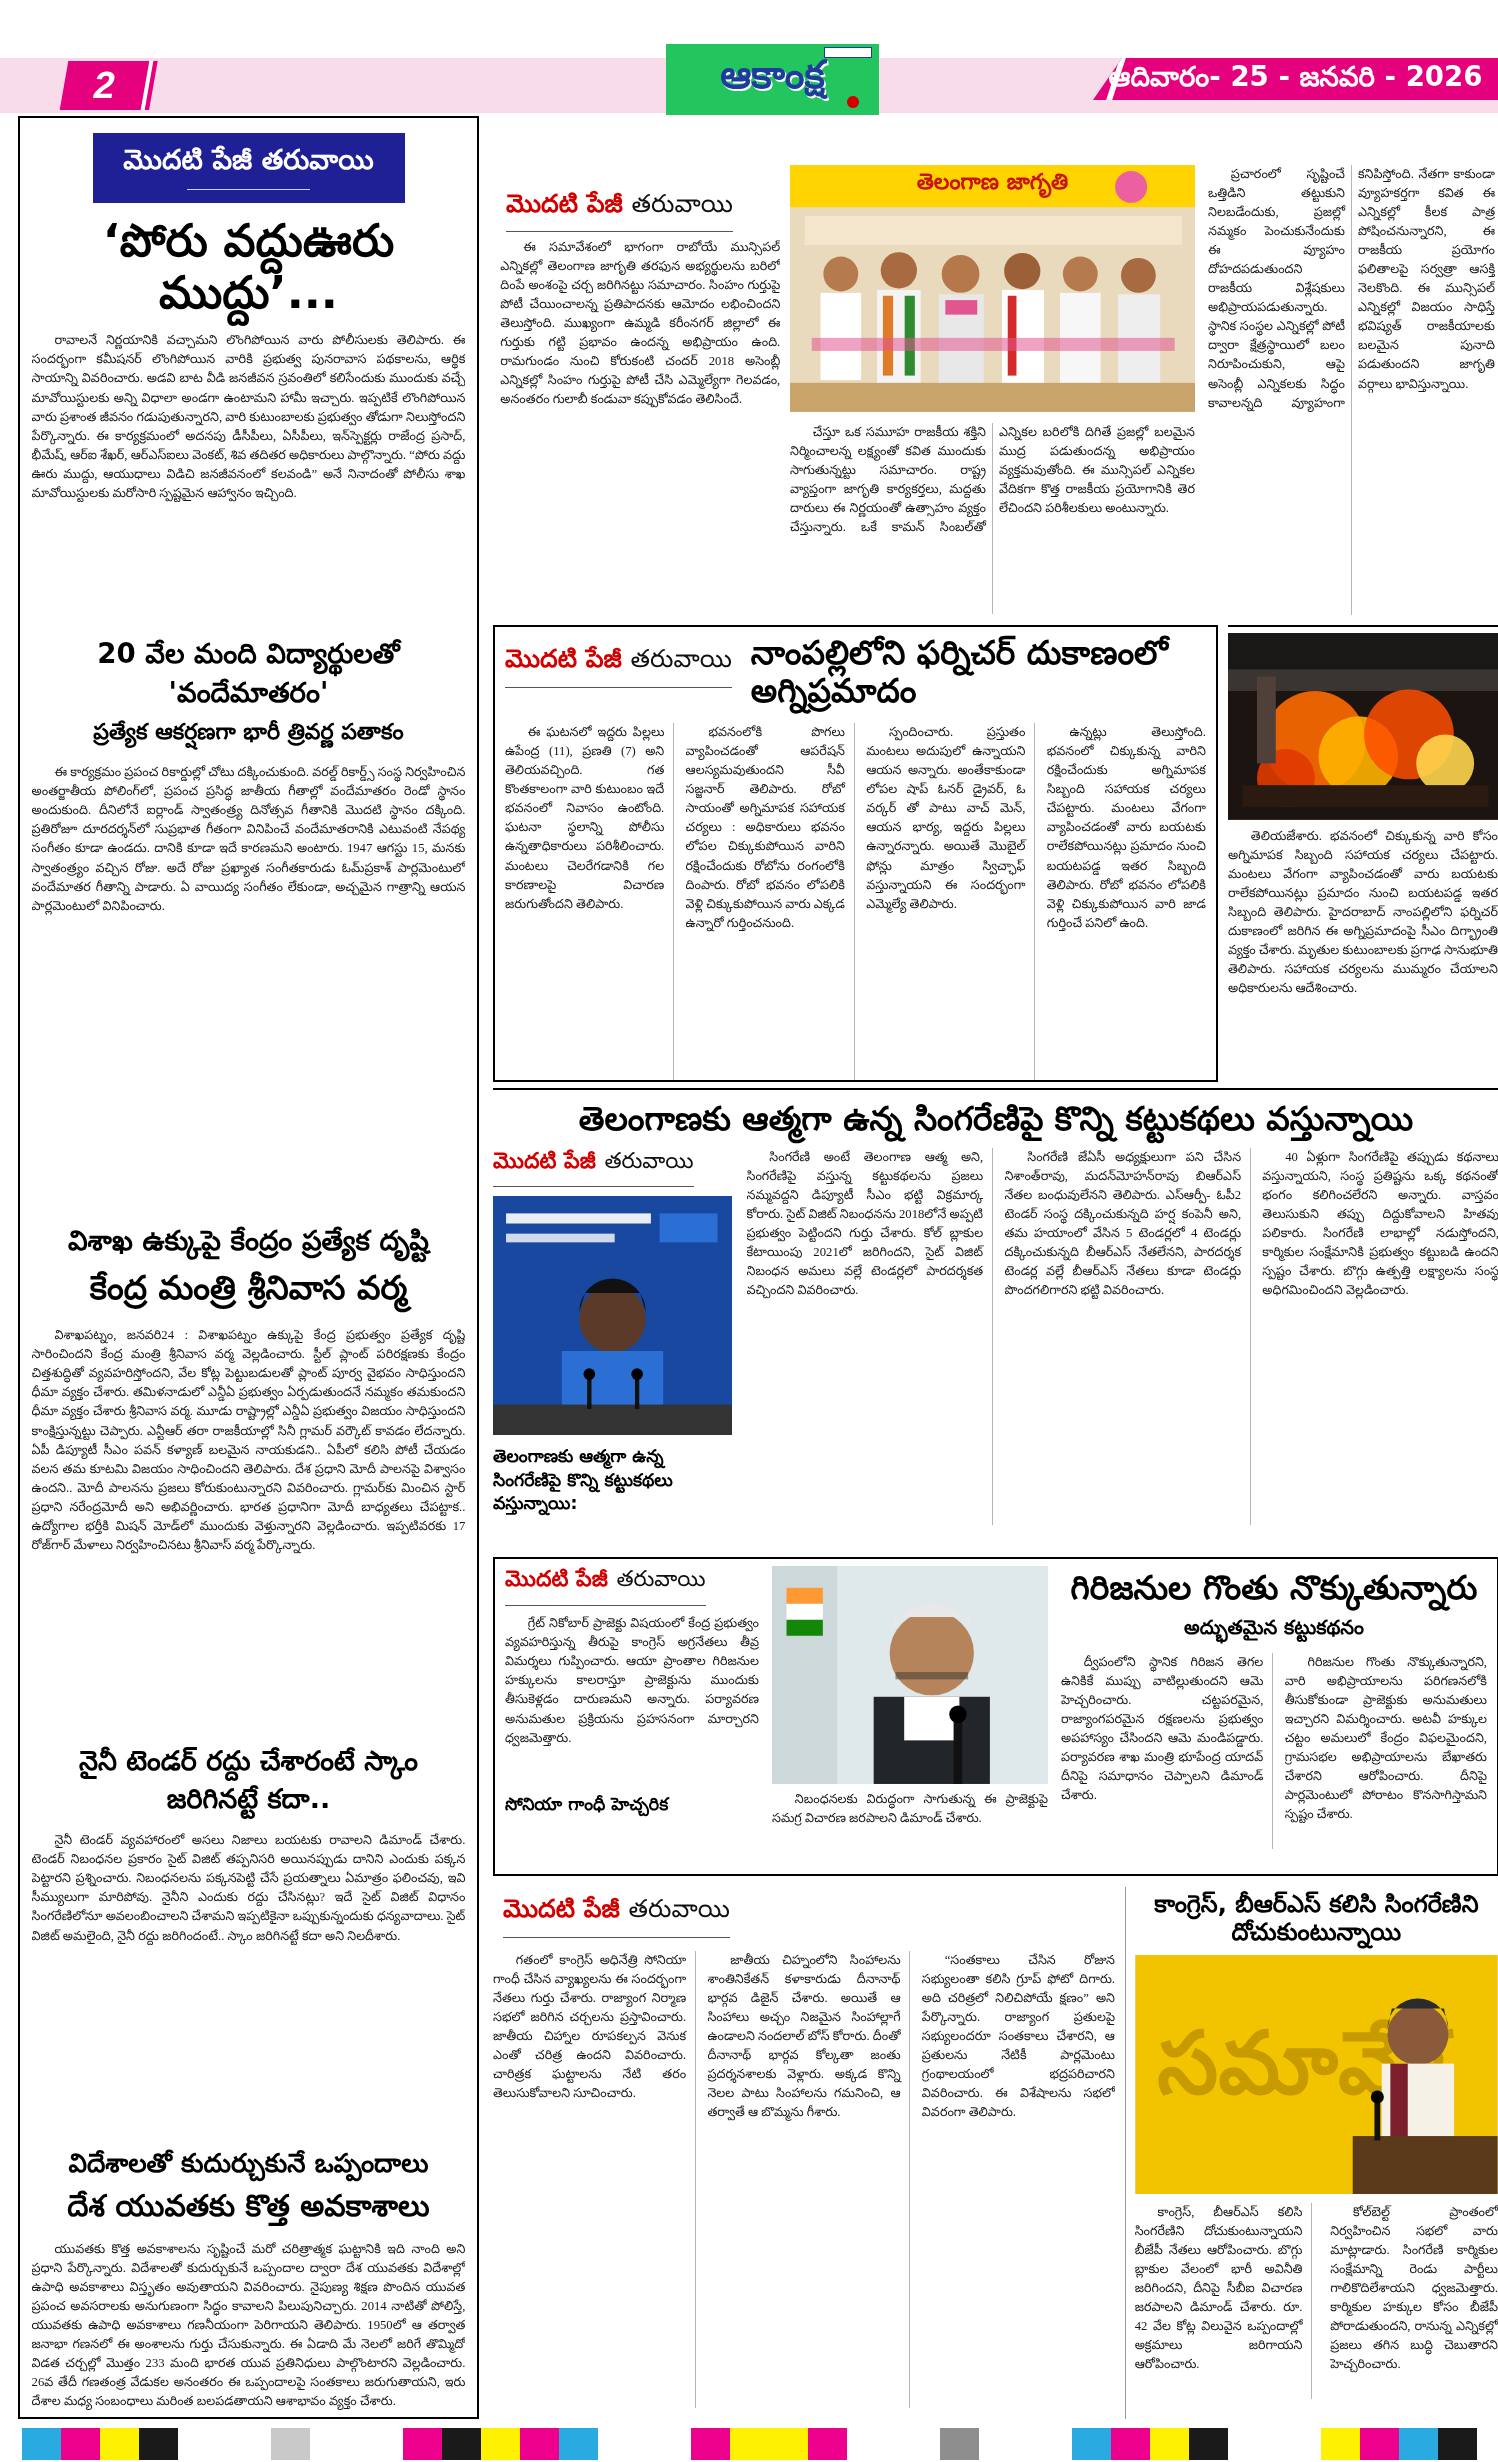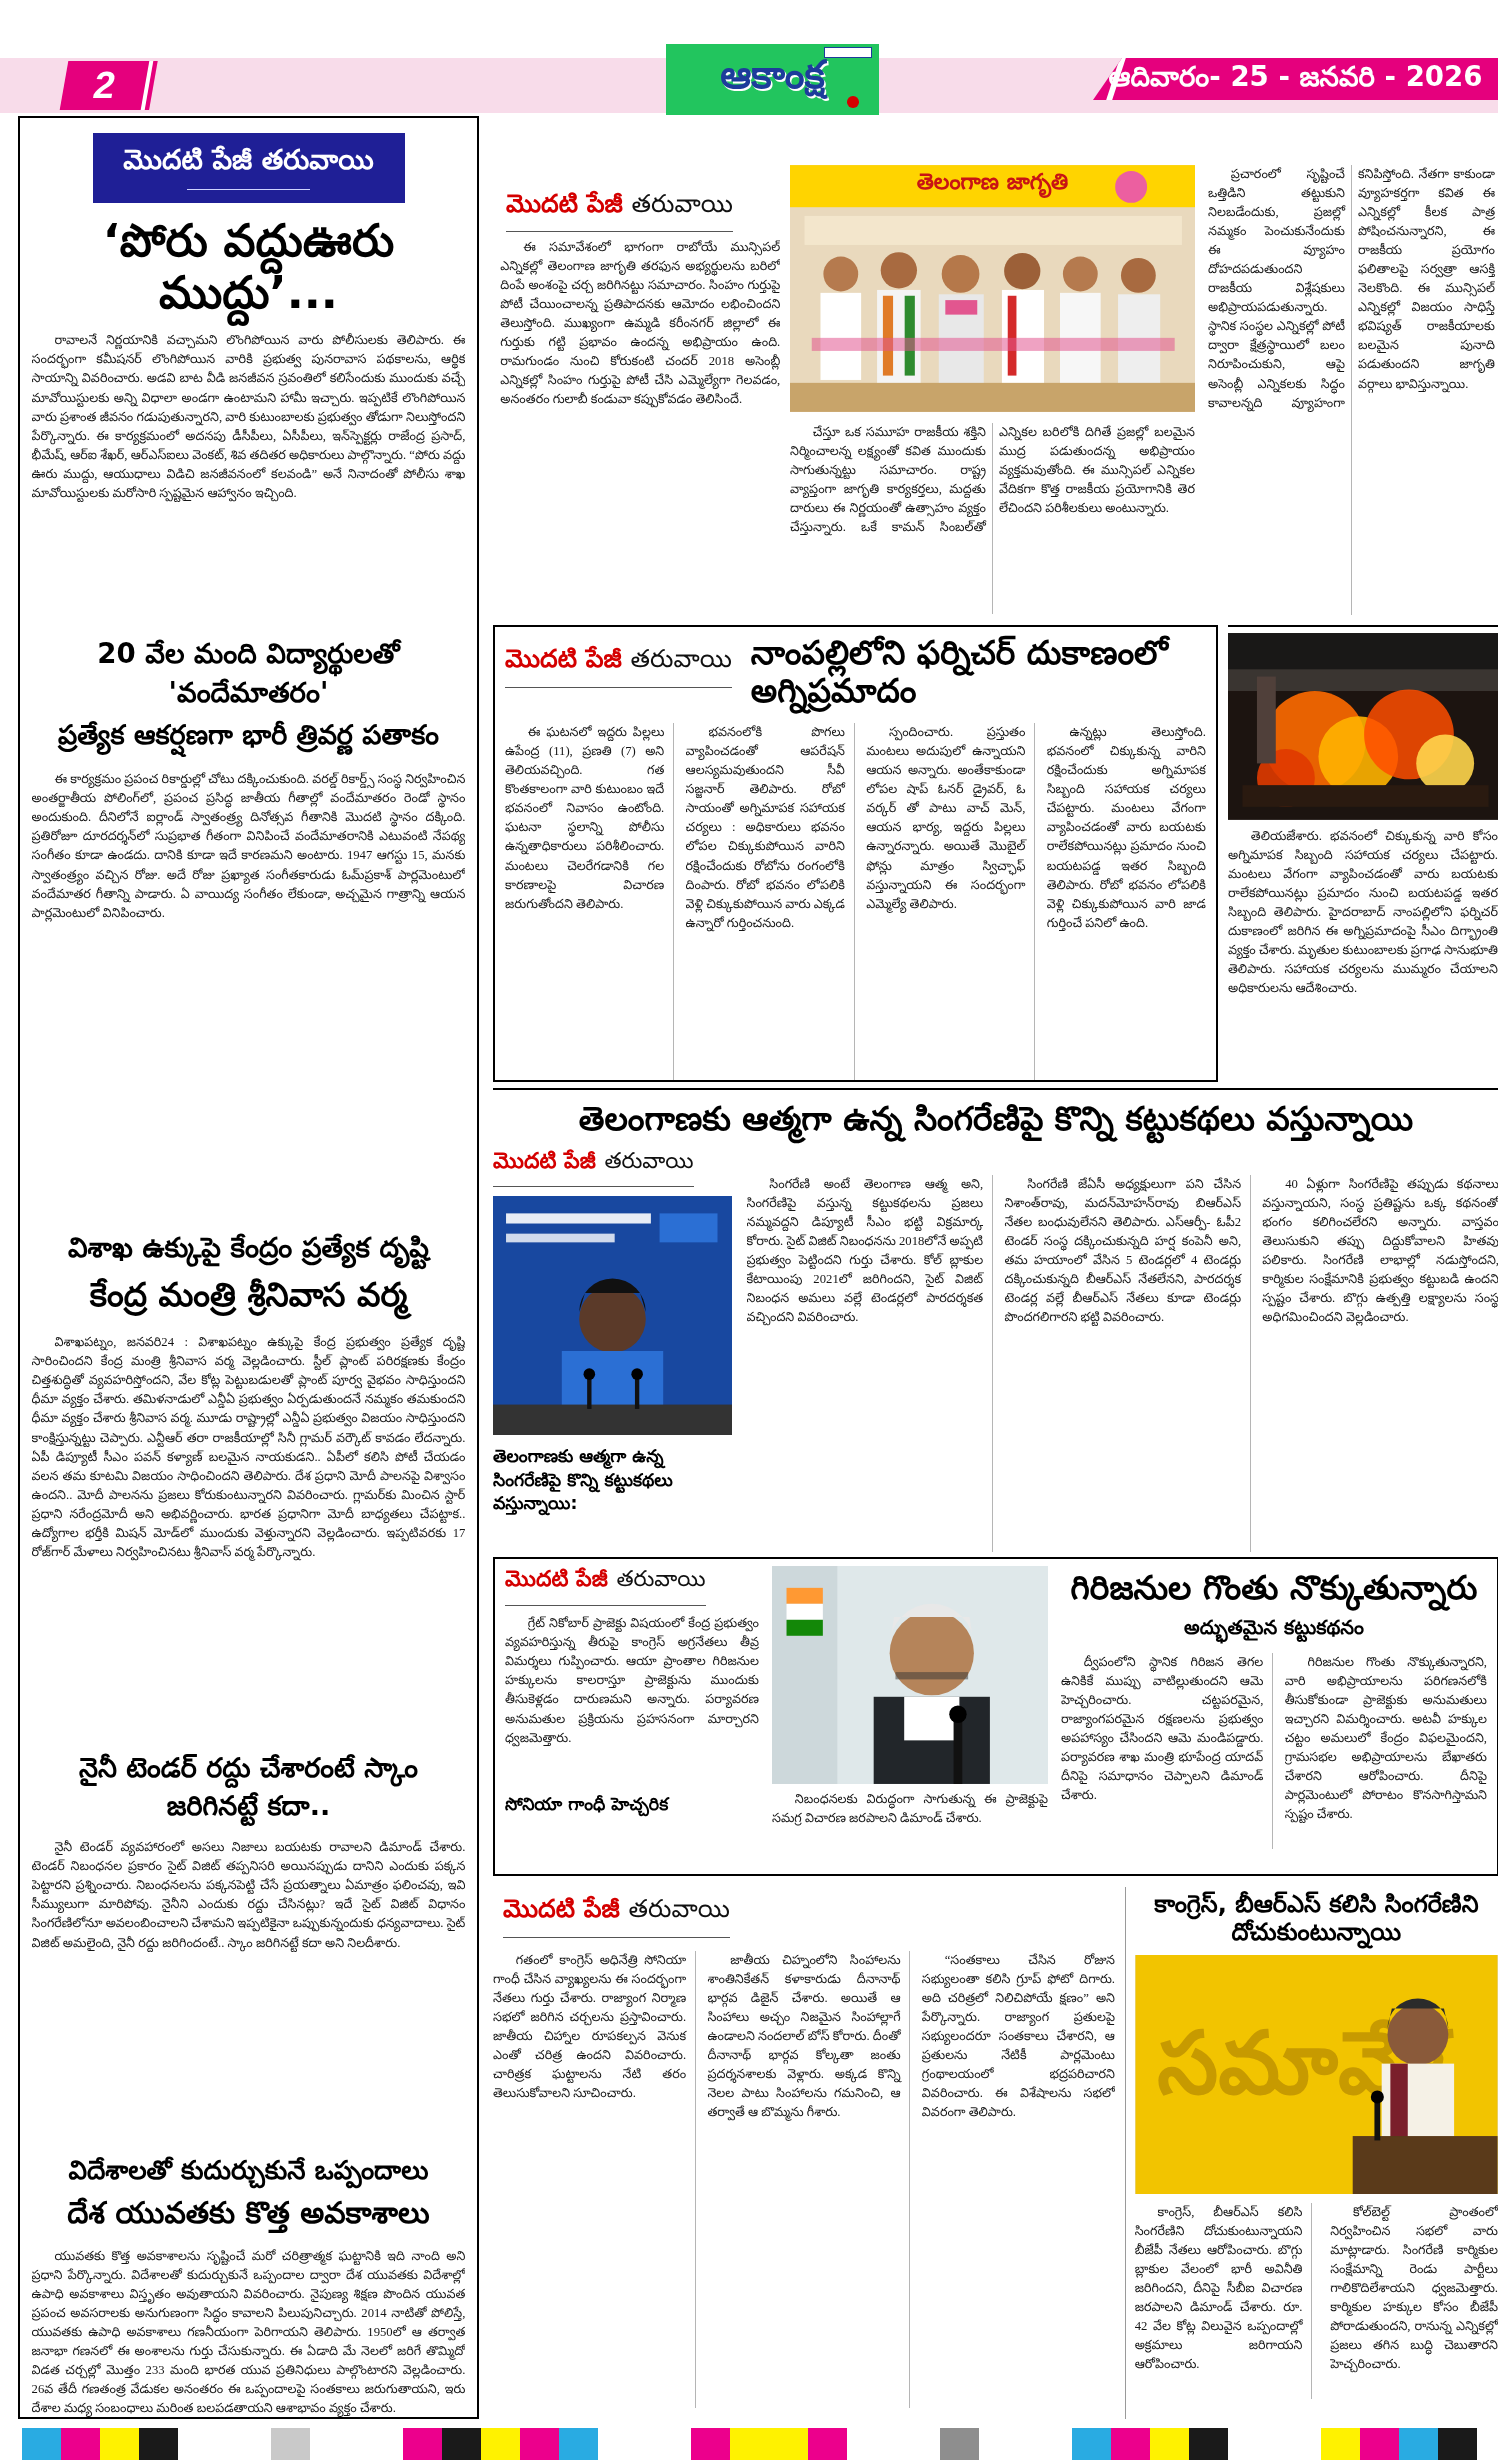--- a/index.html
+++ b/index.html
@@ -84,21 +84,21 @@
   <div id="left-article" class="boxed">
     <div class="kicker-navy" style="width:312px;margin:14.5px auto 4.4px;">
       <span>మొదటి పేజీ తరువాయి</span>
       <div class="rule"></div>
     </div>
     <div class="hl" style="font-size:45px;text-align:center;margin:11.6px 0 13px;">‘పోరు వద్దుఊరు ముద్దు’...</div>
     <div class="bodytxt" style="height:291px;">
         <p>రావాలనే నిర్ణయానికి వచ్చామని లొంగిపోయిన వారు పోలీసులకు తెలిపారు. ఈ సందర్భంగా కమీషనర్ లొంగిపోయిన వారికి ప్రభుత్వ పునరావాస పథకాలను, ఆర్థిక సాయాన్ని వివరించారు. అడవి బాట వీడి జనజీవన స్రవంతిలో కలిసేందుకు ముందుకు వచ్చే మావోయిస్టులకు అన్ని విధాలా అండగా ఉంటామని హామీ ఇచ్చారు. ఇప్పటికే లొంగిపోయిన వారు ప్రశాంత జీవనం గడుపుతున్నారని, వారి కుటుంబాలకు ప్రభుత్వం తోడుగా నిలుస్తోందని పేర్కొన్నారు. ఈ కార్యక్రమంలో అదనపు డీసీపీలు, ఏసీపీలు, ఇన్‌స్పెక్టర్లు రాజేంద్ర ప్రసాద్, భీమేష్, ఆర్ఐ శేఖర్, ఆర్ఎస్ఐలు వెంకట్, శివ తదితర అధికారులు పాల్గొన్నారు. “పోరు వద్దు ఊరు ముద్దు, ఆయుధాలు విడిచి జనజీవనంలో కలవండి” అనే నినాదంతో పోలీసు శాఖ మావోయిస్టులకు మరోసారి స్పష్టమైన ఆహ్వానం ఇచ్చింది.</p>
       </div>
     <div class="subhead" style="font-size:27.6px;margin:14.5px 0 4.4px;">20 వేల మంది విద్యార్థులతో 'వందేమాతరం'</div>
-    <div class="subhead" style="font-size:27px;margin:2.9px 0 13px;">ప్రత్యేక ఆకర్షణగా భారీ త్రివర్ణ పతాకం</div>
+    <div class="subhead" style="font-size:22px;margin:2.9px 0 13px;">ప్రత్యేక ఆకర్షణగా భారీ త్రివర్ణ పతాకం</div>
     <div class="bodytxt" style="height:448px;">
         <p>ఈ కార్యక్రమం ప్రపంచ రికార్డుల్లో చోటు దక్కించుకుంది. వరల్డ్ రికార్డ్స్ సంస్థ నిర్వహించిన అంతర్జాతీయ పోలింగ్‌లో, ప్రపంచ ప్రసిద్ధ జాతీయ గీతాల్లో వందేమాతరం రెండో స్థానం అందుకుంది. దీనిలోనే ఐర్లాండ్ స్వాతంత్ర్య దినోత్సవ గీతానికి మొదటి స్థానం దక్కింది. ప్రతిరోజూ దూరదర్శన్‌లో సుప్రభాత గీతంగా వినిపించే వందేమాతరానికి ఎటువంటి నేపథ్య సంగీతం కూడా ఉండదు. దానికి కూడా ఇదే కారణమని అంటారు. 1947 ఆగస్టు 15, మనకు స్వాతంత్ర్యం వచ్చిన రోజు. అదే రోజు ప్రఖ్యాత సంగీతకారుడు ఓమ్‌ప్రకాశ్ పార్లమెంటులో వందేమాతర గీతాన్ని పాడారు. ఏ వాయిద్య సంగీతం లేకుండా, అచ్చమైన గాత్రాన్ని ఆయన పార్లమెంటులో వినిపించారు.</p>
       </div>
     <div class="subhead" style="font-size:27.6px;margin:13px 0 4.4px;">విశాఖ ఉక్కుపై కేంద్రం ప్రత్యేక దృష్టి</div>
     <div class="subhead" style="font-size:33px;margin:2.9px 0 11.6px;">కేంద్ర మంత్రి శ్రీనివాస వర్మ</div>
     <div class="bodytxt" style="height:406px;">
         <p>విశాఖపట్నం, జనవరి24 : విశాఖపట్నం ఉక్కుపై కేంద్ర ప్రభుత్వం ప్రత్యేక దృష్టి సారించిందని కేంద్ర మంత్రి శ్రీనివాస వర్మ వెల్లడించారు. స్టీల్ ప్లాంట్ పరిరక్షణకు కేంద్రం చిత్తశుద్ధితో వ్యవహరిస్తోందని, వేల కోట్ల పెట్టుబడులతో ప్లాంట్ పూర్వ వైభవం సాధిస్తుందని ధీమా వ్యక్తం చేశారు. తమిళనాడులో ఎన్డీఏ ప్రభుత్వం ఏర్పడుతుందనే నమ్మకం తమకుందని ధీమా వ్యక్తం చేశారు శ్రీనివాస వర్మ. మూడు రాష్ట్రాల్లో ఎన్డీఏ ప్రభుత్వం విజయం సాధిస్తుందని కాంక్షిస్తున్నట్టు చెప్పారు. ఎన్టీఆర్ తరా రాజకీయాల్లో సినీ గ్లామర్ వర్కౌట్ కావడం లేదన్నారు. ఏపీ డిప్యూటీ సీఎం పవన్ కళ్యాణ్ బలమైన నాయకుడని.. ఏపీలో కలిసి పోటీ చేయడం వలన తమ కూటమి విజయం సాధించిందని తెలిపారు. దేశ ప్రధాని మోదీ పాలనపై విశ్వాసం ఉందని.. మోదీ పాలనను ప్రజలు కోరుకుంటున్నారని వివరించారు. గ్లామర్‌కు మించిన స్టార్ ప్రధాని నరేంద్రమోదీ అని అభివర్ణించారు. భారత ప్రధానిగా మోదీ బాధ్యతలు చేపట్టాక.. ఉద్యోగాల భర్తీకి మిషన్ మోడ్‌లో ముందుకు వెళ్తున్నారని వెల్లడించారు. ఇప్పటివరకు 17 రోజ్‌గార్ మేళాలు నిర్వహించినటు శ్రీనివాస్ వర్మ పేర్కొన్నారు.</p>
       </div>
     <div class="subhead" style="font-size:27px;margin:13px 0 10px;">నైనీ టెండర్ రద్దు చేశారంటే స్కాం జరిగినట్టే కదా..</div>
     <div class="bodytxt" style="height:305px;">
@@ -215,21 +215,21 @@
             <rect x="95" y="214" width="140" height="80" fill="#2b6fd4"></rect>
             <rect x="0" y="288" width="330" height="42" fill="#333333"></rect>
             <rect x="130" y="250" width="6" height="44" fill="#111"></rect>
               <circle cx="133" cy="246" r="8" fill="#000"></circle>
             <rect x="196" y="250" width="6" height="44" fill="#111"></rect>
               <circle cx="199" cy="246" r="8" fill="#000"></circle>
           </svg>
         </div>
         <div class="hl" style="font-size:17.4px;margin-top:10px;line-height:1.35;">తెలంగాణకు ఆత్మగా ఉన్న సింగరేణిపై కొన్ని కట్టుకథలు వస్తున్నాయి:</div>
       </div>
-      <div style="flex:1;display:flex;gap:11.6px;margin-top:27px;">
+      <div style="flex:1;display:flex;gap:11.6px;">
         <div class="bodytxt" style="width:33%;height:377px;border-right:0.7px solid #b5b5b5;padding-right:8.7px;">
             <p>సింగరేణి అంటే తెలంగాణ ఆత్మ అని, సింగరేణిపై వస్తున్న కట్టుకథలను ప్రజలు నమ్మవద్దని డిప్యూటీ సీఎం భట్టి విక్రమార్క కోరారు. సైట్ విజిట్ నిబంధనను 2018లోనే అప్పటి ప్రభుత్వం పెట్టిందని గుర్తు చేశారు. కోల్ బ్లాకుల కేటాయింపు 2021లో జరిగిందని, సైట్ విజిట్ నిబంధన అమలు వల్లే టెండర్లలో పారదర్శకత వచ్చిందని వివరించారు.</p>
           </div>
         <div class="bodytxt" style="width:33%;height:377px;border-right:0.7px solid #b5b5b5;padding-right:8.7px;">
             <p>సింగరేణి జేఏసీ అధ్యక్షులుగా పని చేసిన నిశాంత్‌రావు, మదన్‌మోహన్‌రావు బిఆర్ఎస్ నేతల బంధువులేనని తెలిపారు. ఎస్ఆర్పీ- ఓపీ2 టెండర్ సంస్థ దక్కించుకున్నది హర్ష కంపెనీ అని, తమ హయాంలో వేసిన 5 టెండర్లలో 4 టెండర్లు దక్కించుకున్నది బీఆర్ఎస్ నేతలేనని, పారదర్శక టెండర్ల వల్లే బీఆర్ఎస్ నేతలు కూడా టెండర్లు పొందగలిగారని భట్టి వివరించారు.</p>
           </div>
         <div class="bodytxt" style="width:33%;height:377px;">
             <p>40 ఏళ్లుగా సింగరేణిపై తప్పుడు కథనాలు వస్తున్నాయని, సంస్థ ప్రతిష్టను ఒక్క కథనంతో భంగం కలిగించలేరని అన్నారు. వాస్తవం తెలుసుకుని తప్పు దిద్దుకోవాలని హితవు పలికారు. సింగరేణి లాభాల్లో నడుస్తోందని, కార్మికుల సంక్షేమానికి ప్రభుత్వం కట్టుబడి ఉందని స్పష్టం చేశారు. బొగ్గు ఉత్పత్తి లక్ష్యాలను సంస్థ అధిగమించిందని వెల్లడించారు.</p>
           </div>
       </div>

